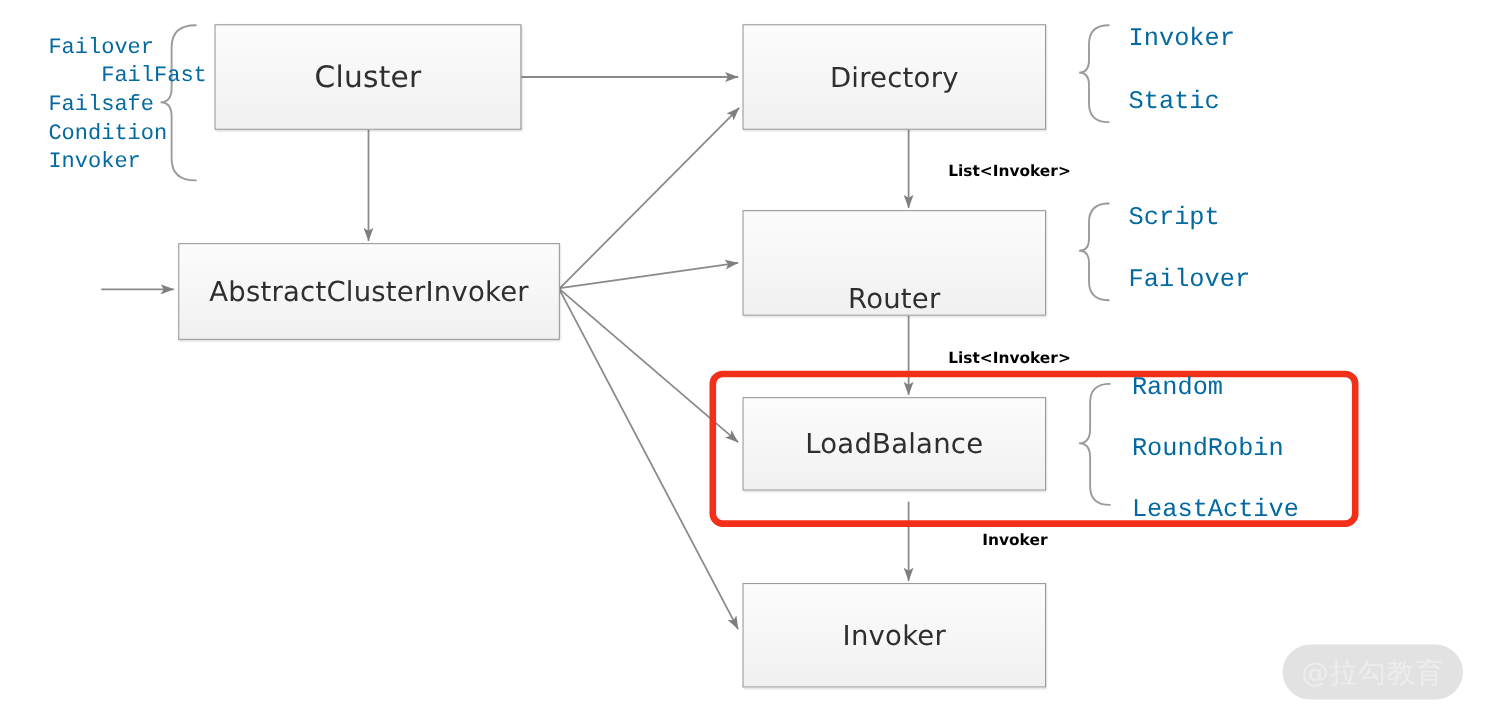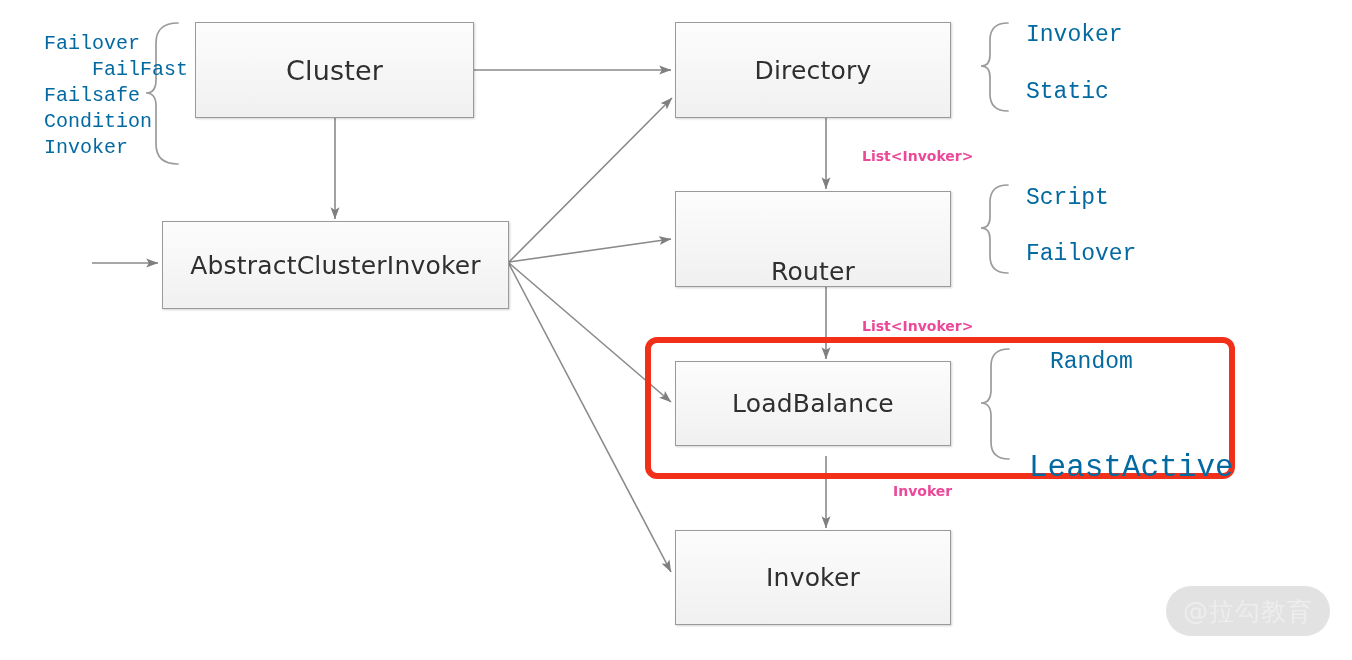--- a/index.html
+++ b/index.html
@@ -34,21 +34,21 @@
     white-space: nowrap;
   }
   .opt-item {
     position: absolute;
     color: #0369a1;
     white-space: nowrap;
     font-family: Liberation Mono, monospace;
   }
   .edge-label {
     position: absolute;
-    color: #ec4899;
+    color: #000000;
     white-space: nowrap;
     font-weight: 600;
   }
   
   svg.layer {
     position: absolute;
     left: 0;
     top: 0;
     width: 1352px;
     height: 660px;
@@ -156,22 +156,23 @@
     <div class="opt-item" style="position:relative; font-size:20px; line-height:26px;">Condition</div>
     <div class="opt-item" style="position:relative; font-size:20px; line-height:26px;">Invoker</div>
   </div>
 
   <div class="opt-item" style="left:1026px; top:22px; font-size:23px;">Invoker</div>
   <div class="opt-item" style="left:1026px; top:79px; font-size:23px;">Static</div>
 
   <div class="opt-item" style="left:1026px; top:185px; font-size:23px;">Script</div>
   <div class="opt-item" style="left:1026px; top:241px; font-size:23px;">Failover</div>
 
-  <div class="opt-item" style="left:1029px; top:349px; font-size:23px;margin-left:21px;">Random</div>
-  <div class="opt-item" style="left:1029px; top:450px; font-size:31px;">LeastActive</div>
+  <div class="opt-item" style="left:1029px; top:339px; font-size:23px;">Random</div>
+  <div class="opt-item" style="left:1029px; top:395px; font-size:23px;">RoundRobin</div>
+  <div class="opt-item" style="left:1029px; top:450px; font-size:23px;">LeastActive</div>
 
   <div class="edge-label" style="left:862px; top:148px; font-size:14px;">List&lt;Invoker&gt;</div>
   <div class="edge-label" style="left:862px; top:318px; font-size:14px;">List&lt;Invoker&gt;</div>
   <div class="edge-label" style="left:893px; top:483px; font-size:14px;">Invoker</div>
 
   <div class="watermark" style="left:1166px; top:586px; width:164px; height:50px; background:#e2e2e2; font-size:25px;">
     <span>@拉勾教育</span>
   </div>
 
 </div>

